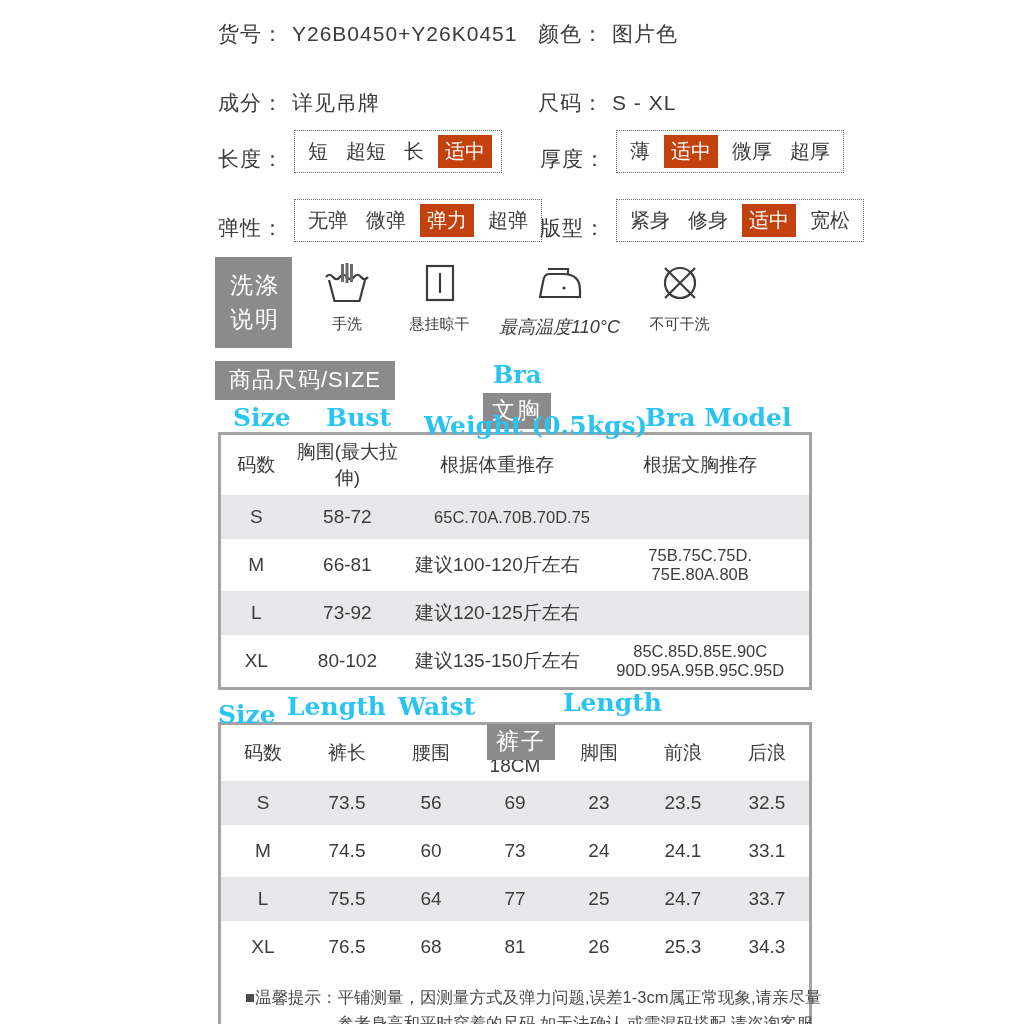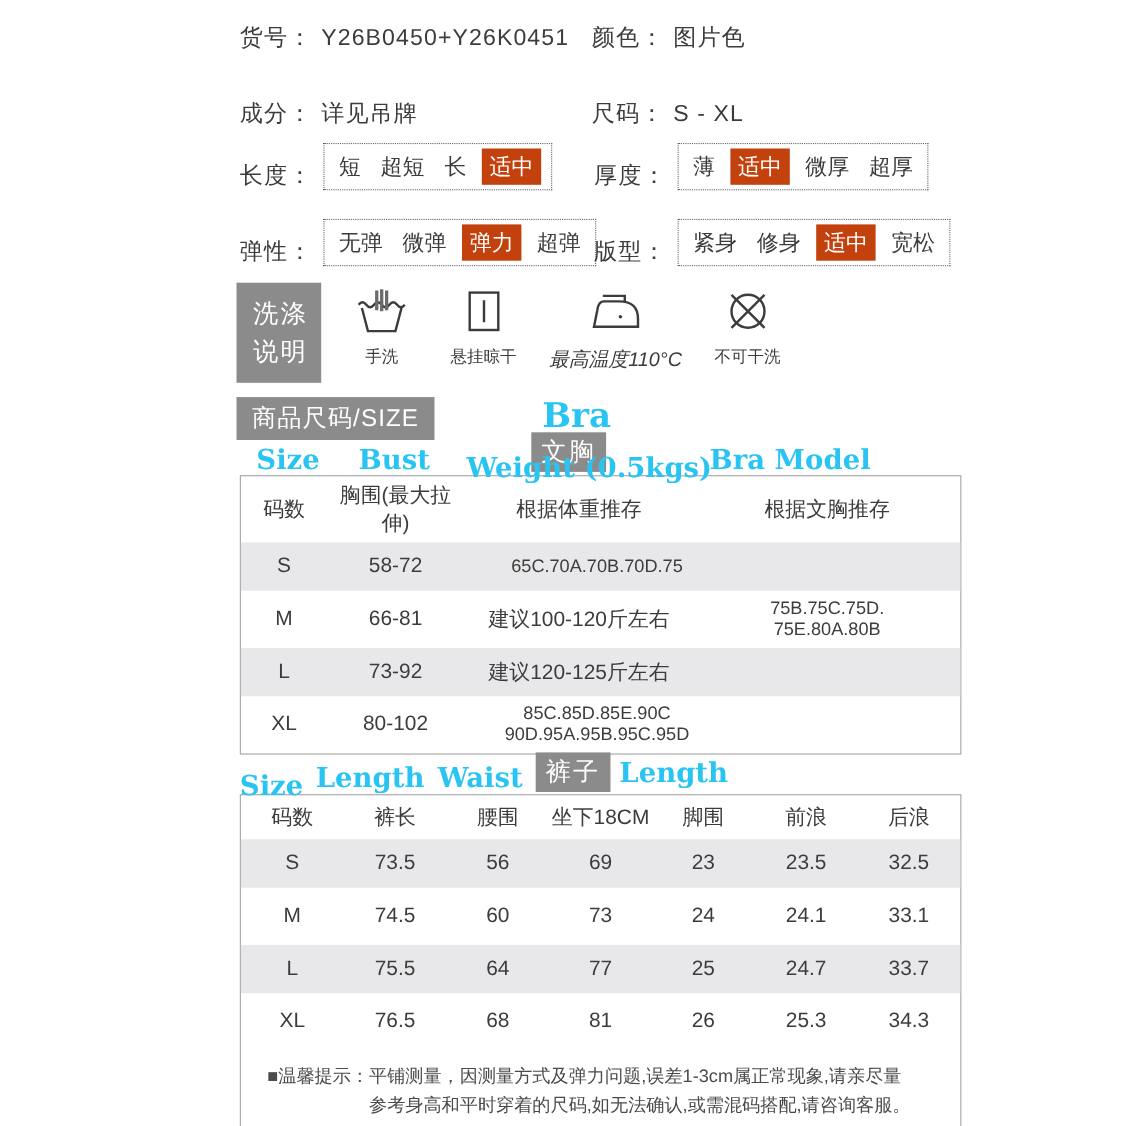--- a/index.html
+++ b/index.html
@@ -81,37 +81,37 @@
   }
 
   
   .cyan {
     font-family: "DejaVu Serif", serif;
     font-weight: bold;
     color: #29c4f2;
     white-space: nowrap;
     z-index: 3;
   }
-  .fs27 { font-size: 31px; }
+  .fs27 { font-size: 24px; }
   .fs25 { font-size: 25px; }
   .badge {
     background: #8b8b8b; color: #fff;
     font-size: 23px;
     padding: 2px 9px 3px 9px;
     letter-spacing: 2px;
     white-space: nowrap;
     z-index: 2;
   }
 
   
   .tbl {
     left: 218px;
-    width: 656px;
+    width: 594px;
     background: #fff;
-    border: 1px solid #a3a3a3;
+    border: 3px solid #a3a3a3;
     z-index: 1;
   }
   .trow { display: flex; align-items: center; text-align: center; }
   .trow.head { min-height: 36px; font-size: 19px; padding-top: 4px; }
   .trow.data { min-height: 44px; margin: 4px 0; font-size: 19px; }
   .trow.gray { background: #e8e8ea; }
   .bra-tbl .c1 { width: 12%; }
   .bra-tbl .c2 { width: 19%; }
   .bra-tbl .c3 { width: 32%; }
   .bra-tbl .c4 { width: 37%; }
@@ -262,28 +262,29 @@
     <span class="c4 model"><span>75B.75C.75D.</span><br><span>75E.80A.80B</span></span>
   </div>
   <div class="trow data gray">
     <span class="c1">L</span>
     <span class="c2">73-92</span>
     <span class="c3">建议120-125斤左右</span>
   </div>
   <div class="trow data">
     <span class="c1">XL</span>
     <span class="c2">80-102</span>
+    <span class="c3">建议135-150斤左右</span>
     <span class="c4 model"><span>85C.85D.85E.90C</span><br><span>90D.95A.95B.95C.95D</span></span>
   </div>
 </div>
 
 <div class="abs cyan fs25" style="left:218px; top:700px;">Size</div>
 <div class="abs cyan fs25" style="left:287px; top:692px;">Length</div>
 <div class="abs cyan fs25" style="left:398px; top:692px;">Waist</div>
-<div class="abs badge" style="left:487px; top:684px;">裤子</div>
+<div class="abs badge" style="left:487px; top:724px;">裤子</div>
 <div class="abs cyan fs25" style="left:563px; top:688px;">Length</div>
 
 <div class="abs tbl pants-tbl" style="top:722px;">
   <div class="trow head">
     <span class="pc">码数</span>
     <span class="pc">裤长</span>
     <span class="pc">腰围</span>
     <span class="pc">坐下18CM</span>
     <span class="pc">脚围</span>
     <span class="pc">前浪</span>

